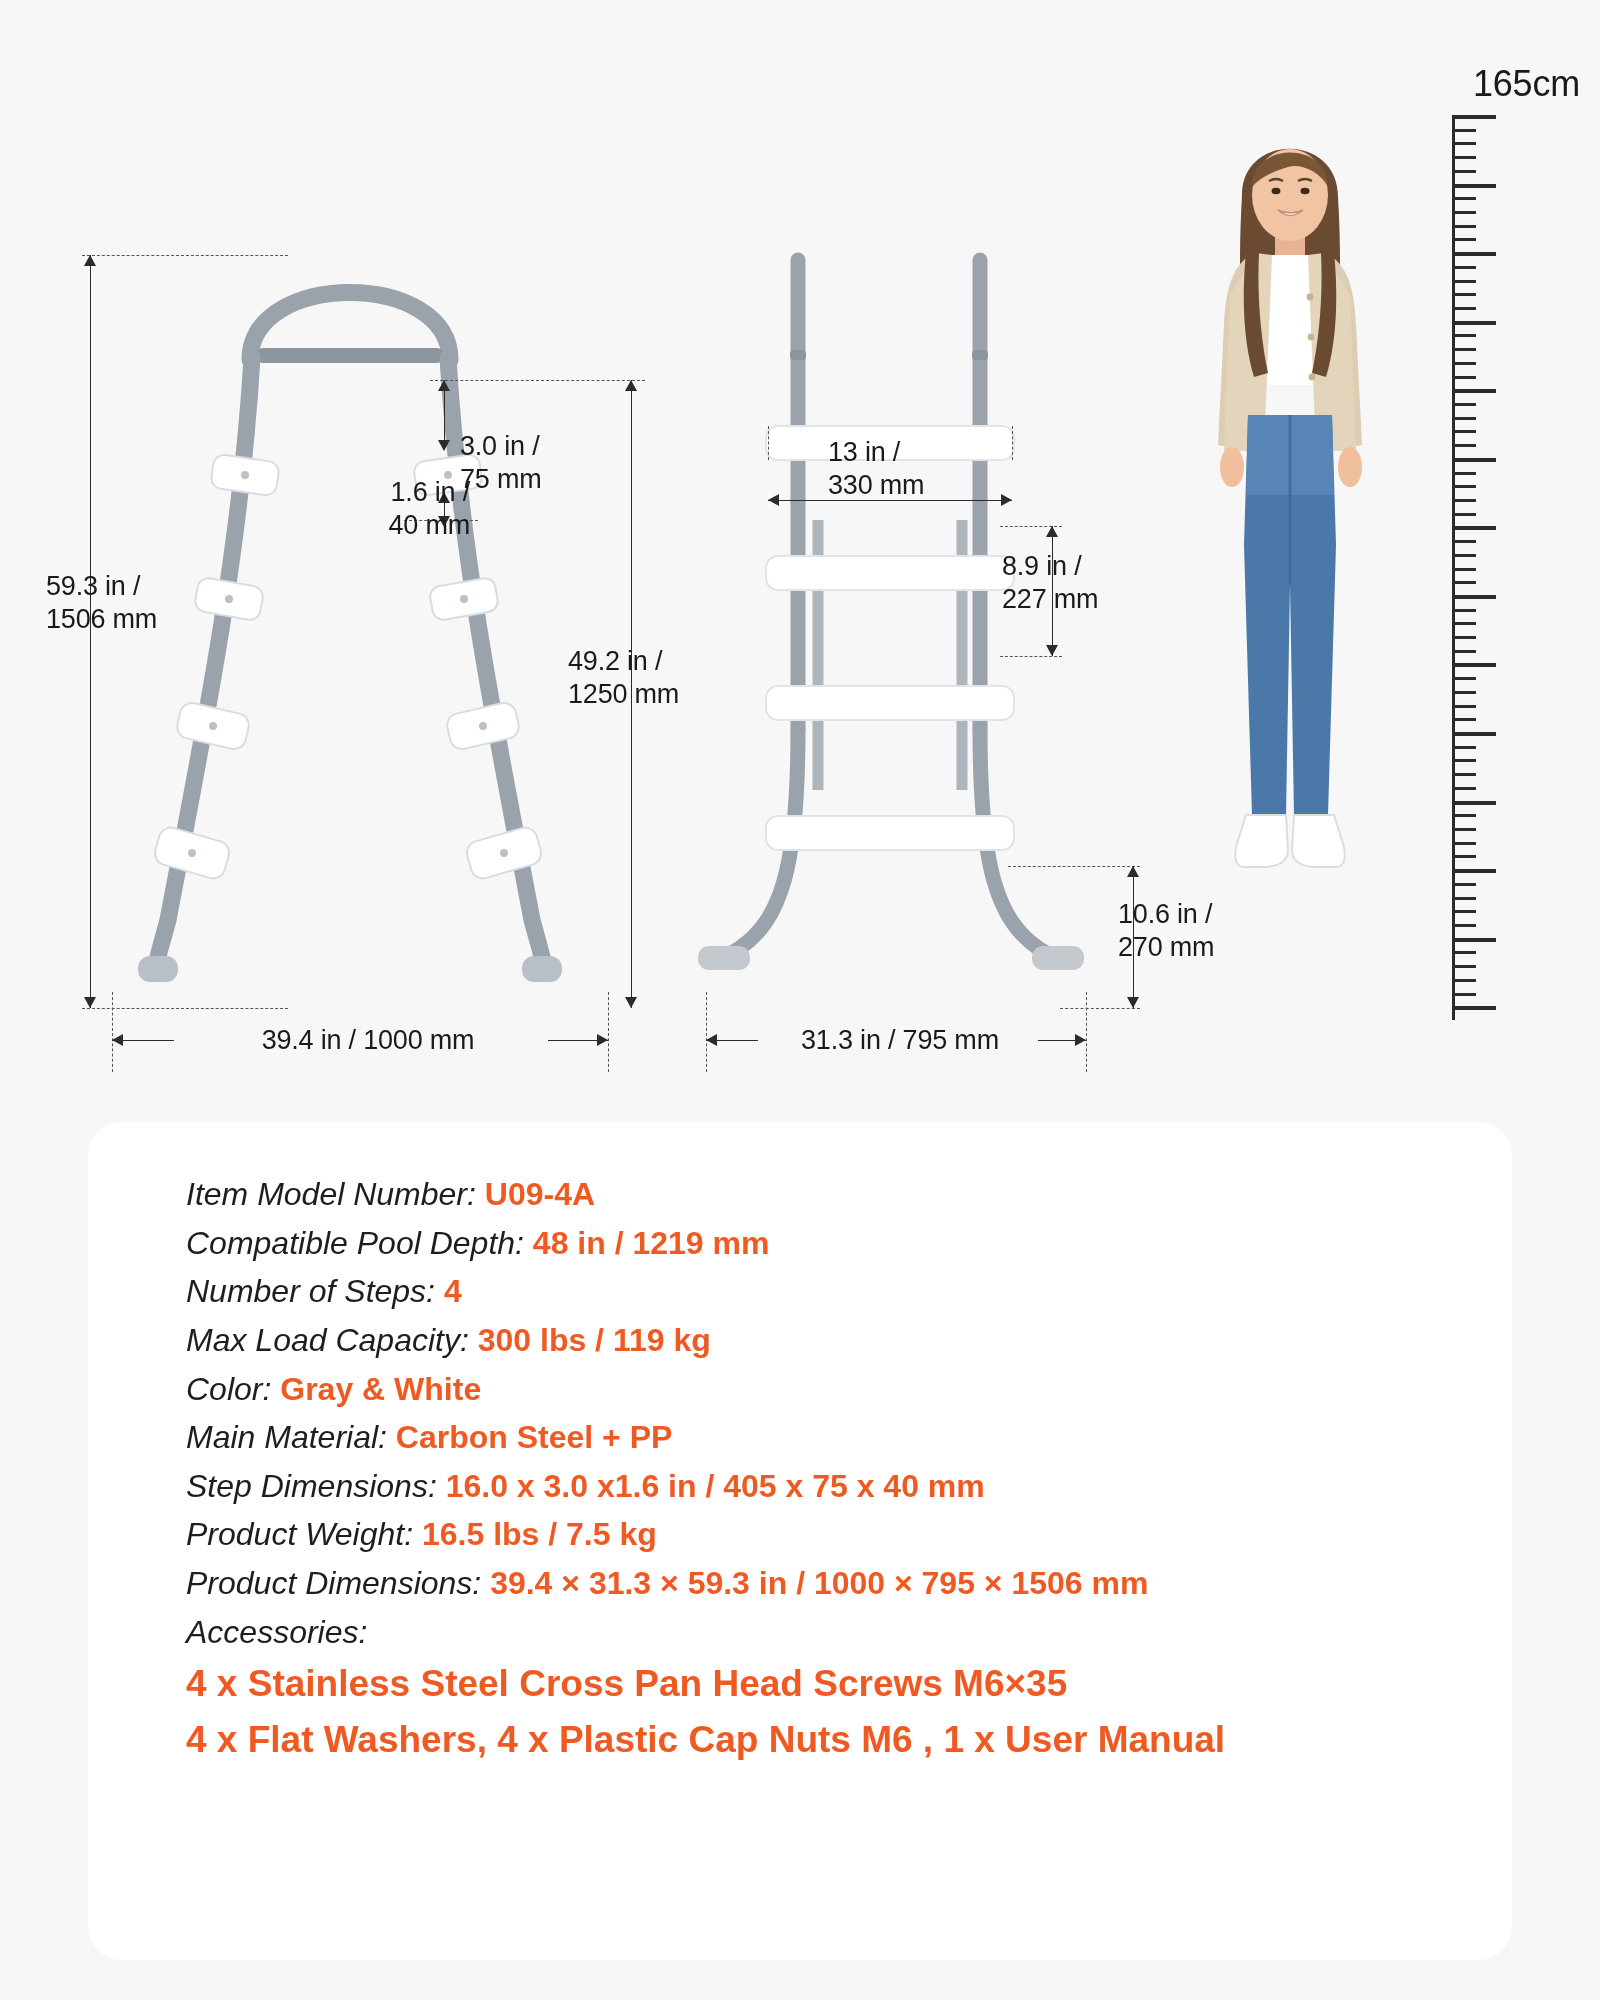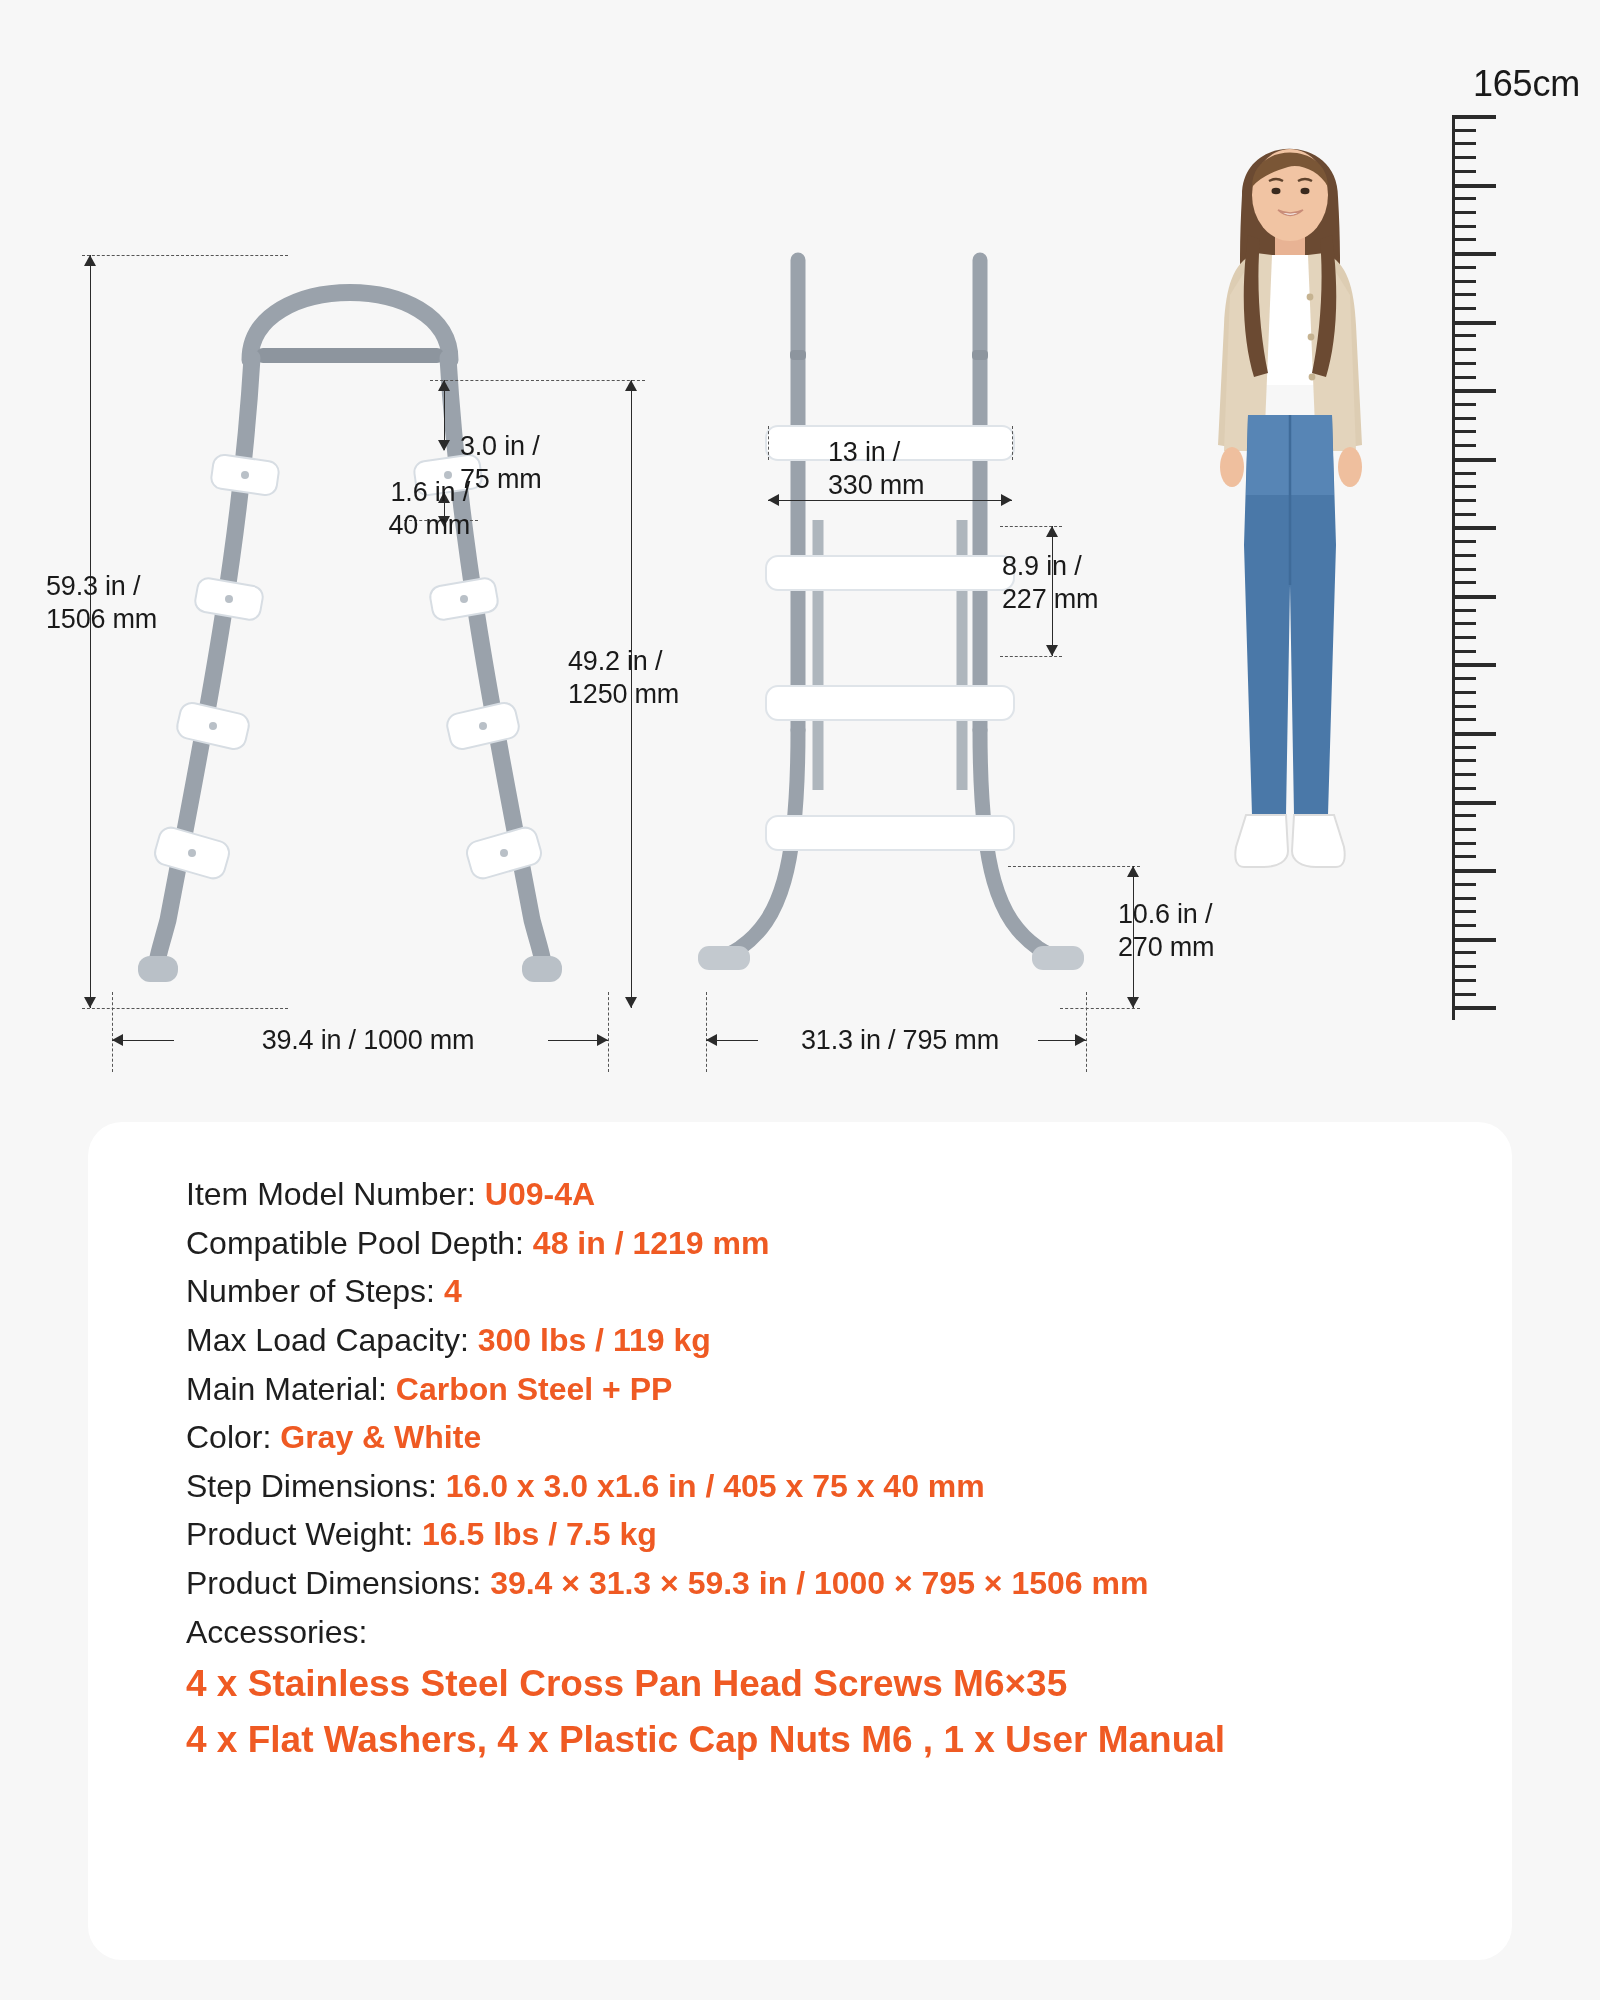--- a/index.html
+++ b/index.html
@@ -53,21 +53,21 @@
     left: 98px;
     top: 48px;
     right: 40px;
   }
   .spec-row {
     font-size: 32px;
     color: #1e1e1e;
     line-height: 1.52;
     white-space: nowrap;
   }
-  .spec-label { font-weight: 400; }
+  .spec-label { font-weight: 400; font-style: italic; }
   .spec-value { font-weight: 700; color: #ef5a23; }
   .acc-line {
     font-size: 37px;
     font-weight: 700;
     color: #ef5a23;
     line-height: 1.52;
     white-space: nowrap;
   }
 
   
@@ -330,22 +330,22 @@
     </div>
     <div class="dim-text" style="left:1390px; top:62px; width:190px; text-align:right; font-size:36px;">165cm</div>
   </div>
 
   <div id="spec-card">
     <div id="spec-list">
         <div class="spec-row"><span class="spec-label">Item Model Number:</span> <span class="spec-value">U09-4A</span></div>
         <div class="spec-row"><span class="spec-label">Compatible Pool Depth:</span> <span class="spec-value">48 in / 1219 mm</span></div>
         <div class="spec-row"><span class="spec-label">Number of Steps:</span> <span class="spec-value">4</span></div>
         <div class="spec-row"><span class="spec-label">Max Load Capacity:</span> <span class="spec-value">300 lbs / 119 kg</span></div>
+        <div class="spec-row"><span class="spec-label">Color:</span> <span class="spec-value">Gray &amp; White</span></div>
         <div class="spec-row"><span class="spec-label">Main Material:</span> <span class="spec-value">Carbon Steel + PP</span></div>
-        <div class="spec-row"><span class="spec-label">Color:</span> <span class="spec-value">Gray &amp; White</span></div>
         <div class="spec-row"><span class="spec-label">Step Dimensions:</span> <span class="spec-value">16.0 x 3.0 x1.6 in / 405 x 75 x 40 mm</span></div>
         <div class="spec-row"><span class="spec-label">Product Weight:</span> <span class="spec-value">16.5 lbs / 7.5 kg</span></div>
         <div class="spec-row"><span class="spec-label">Product Dimensions:</span> <span class="spec-value">39.4 × 31.3 × 59.3 in / 1000 × 795 × 1506 mm</span></div>
         <div class="spec-row"><span class="spec-label">Accessories:</span></div>
         <div class="acc-line">4 x Stainless Steel Cross Pan Head Screws M6×35</div>
         <div class="acc-line">4 x Flat Washers, 4 x Plastic Cap Nuts M6 , 1 x User Manual</div>
       </div>
   </div>
 
 </div>

